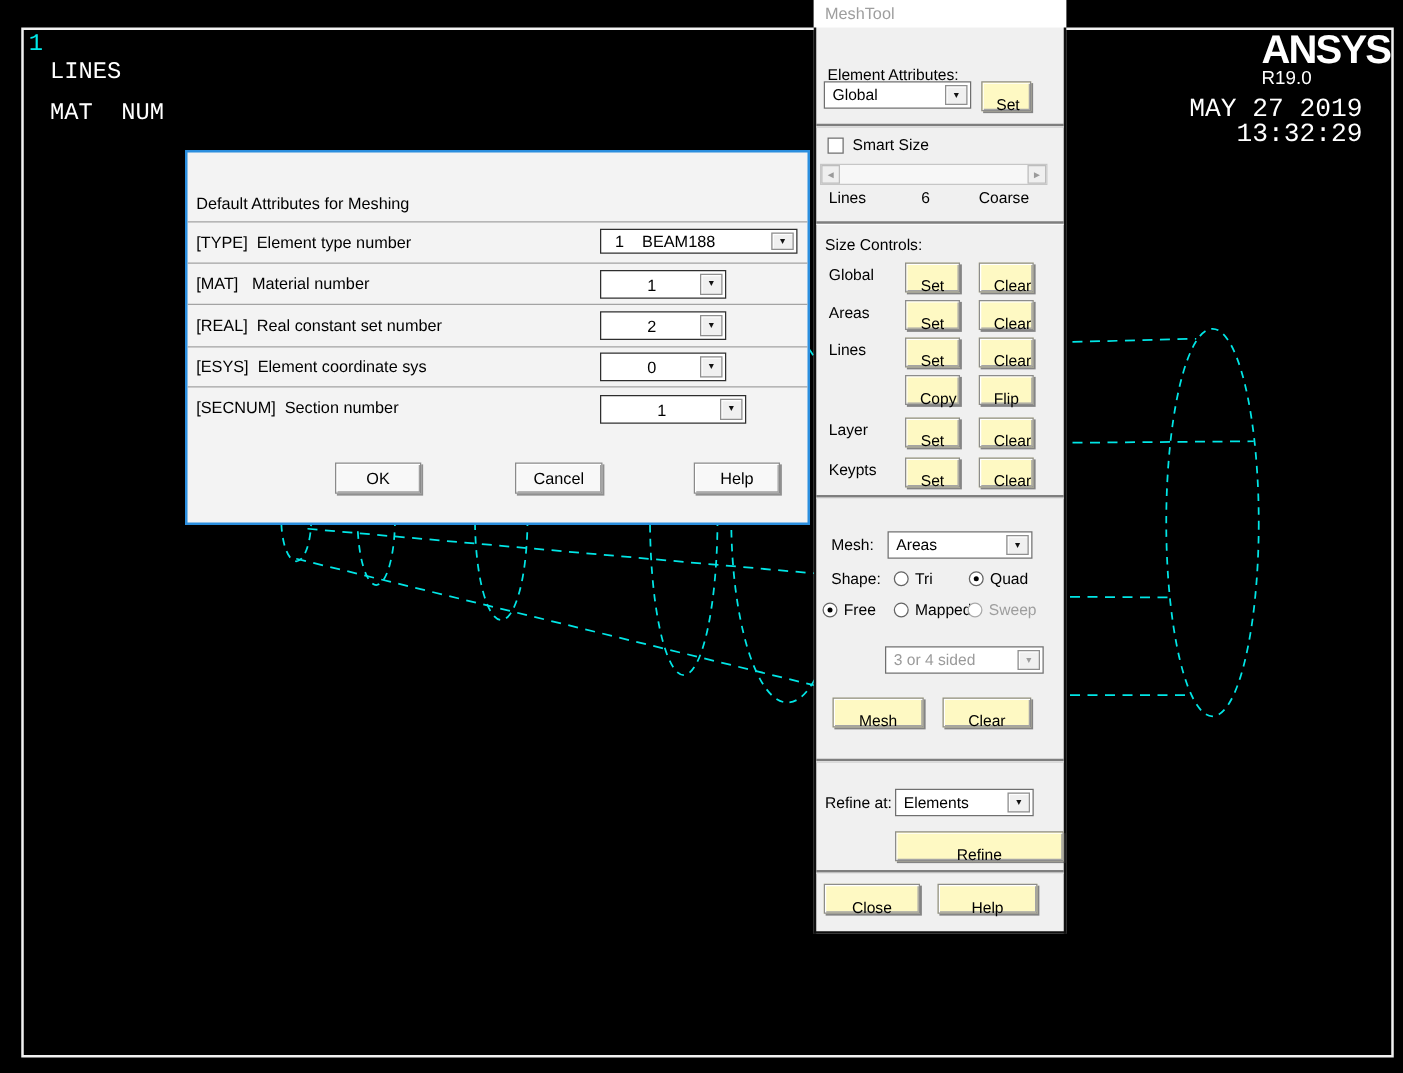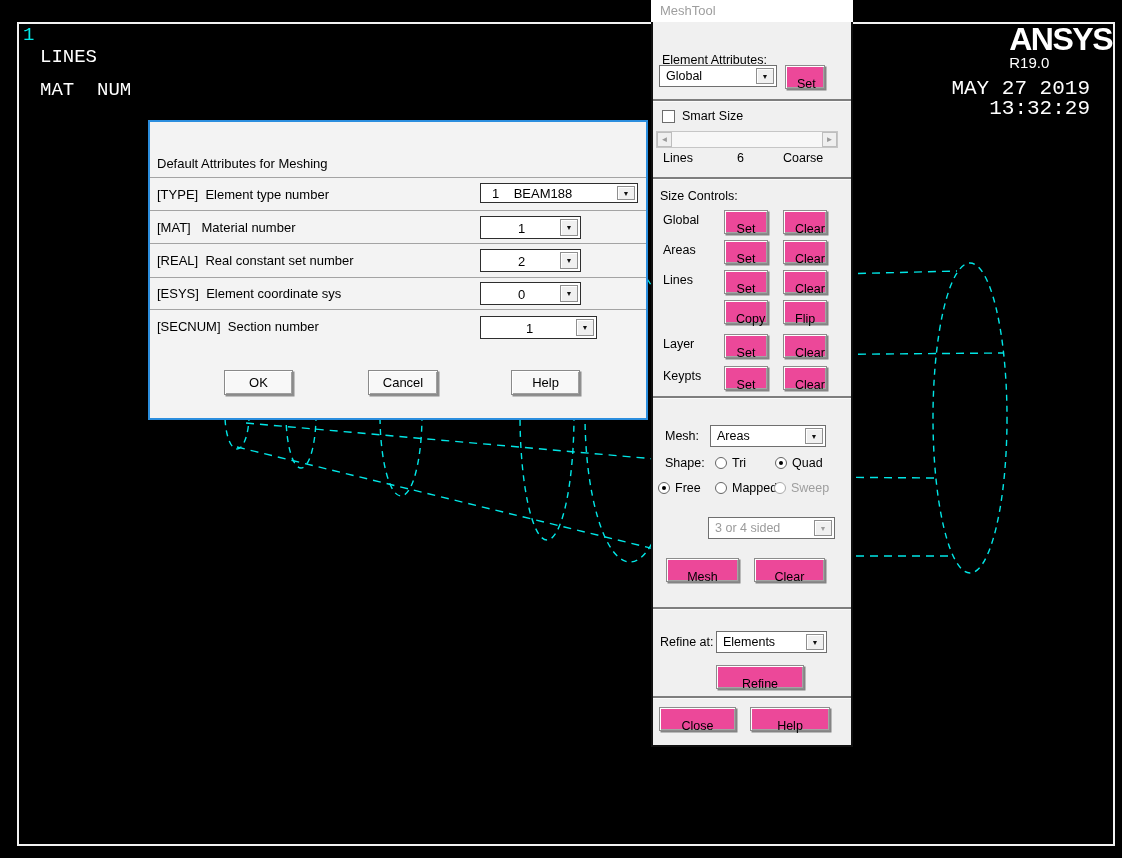--- a/index.html
+++ b/index.html
@@ -31,29 +31,29 @@
   .dlg-combo{position:absolute;background:#fff;border:1px solid #2e2e2e;box-sizing:border-box;}
   .dlg-combo .val{position:absolute;left:0;right:18px;top:50%;transform:translateY(-50%);
     text-align:center;white-space:pre;}
   .dlg-combo .val.left{text-align:left;padding-left:11px;}
   .cmb-arrow{position:absolute;right:2px;top:2px;bottom:2px;width:16px;background:#f0f0f0;
     border:1px solid #8f8f8f;box-shadow:inset 1px 1px 0 #fff;display:flex;align-items:center;
     justify-content:center;font-size:7px;color:#111;}
   .cmb-arrow.gray{color:#9d9d9d;}
   .dlg-btn{position:absolute;height:25px;background:#f8f8f8;border:1px solid #8a8a8a;
     box-shadow:inset 1px 1px 0 #fff,inset -1px -1px 0 #9f9f9f,1.5px 1.5px 0 rgba(60,60,60,.55);
-    font:13px "Liberation Sans",sans-serif;text-align:center;line-height:23px;padding:0;}
+    font:13px "Liberation Sans",sans-serif;text-align:center;line-height:23px;padding:0;margin-left:44px;}
   
   #mt{position:absolute;left:651px;top:0;width:202px;height:747px;z-index:11;background:#f0f0f0;
     border:2px solid #101010;border-top:none;box-sizing:border-box;font-size:12.5px;color:#000;}
   #mt-title{position:absolute;left:-2px;top:0;width:202px;height:22px;background:#fff;
     color:#9e9e9e;font-size:13px;line-height:22px;padding-left:9px;box-sizing:border-box;}
   .mt-lbl{position:absolute;white-space:nowrap;}
   .mt-div{position:absolute;left:0;right:0;height:2px;background:#7e7e7e;border-bottom:1px solid #fbfbfb;}
-  .win-btn{position:absolute;background:#ec4899;border:1px solid #8c8c8c;
+  .win-btn{position:absolute;background:#fef9c3;border:1px solid #8c8c8c;
     box-shadow:inset 1px 1px 0 #fff,inset -1px -1px 0 #a4a4a4,1.5px 1.5px 0 rgba(60,60,60,.6);
     font:12.5px "Liberation Sans",sans-serif;text-align:center;padding:11px;color:#000;}
   .mt-combo{position:absolute;background:#fff;border:1px solid #6f6f6f;box-sizing:border-box;}
   .mt-combo .val{position:absolute;left:6px;right:18px;top:50%;transform:translateY(-50%);white-space:nowrap;}
   .mt-combo.disabled .val{color:#9b9b9b;}
   .chk{position:absolute;width:13px;height:13px;background:#fff;border:1px solid #6d6d6d;box-sizing:border-box;}
   .radio{position:absolute;width:12px;height:12px;border-radius:50%;background:#fff;
     border:1px solid #646464;box-sizing:border-box;}
   .radio.on::after{content:"";position:absolute;left:3px;top:3px;width:4px;height:4px;border-radius:50%;background:#000;}
   .radio.disabled{border-color:#a9a9a9;}
@@ -227,19 +227,19 @@
   <button class="win-btn" style="left:13px;top:558px;width:73px;height:22px;">Mesh</button>
   <button class="win-btn" style="left:101px;top:558px;width:71px;height:22px;">Clear</button>
 
   <div class="mt-div" style="top:607px;"></div>
 
   <span class="mt-lbl" style="left:7px;top:635px;">Refine at:</span>
   <div class="mt-combo" style="left:63px;top:631px;width:111px;height:22px;">
     <span class="val">Elements</span>
     <span class="cmb-arrow">▼</span>
   </div>
-  <button class="win-btn" style="left:63px;top:665px;width:88px;height:21px;">Refine</button>
+  <button class="win-btn" style="left:63px;top:665px;width:135px;height:21px;">Refine</button>
 
   <div class="mt-div" style="top:696px;"></div>
 
   <button class="win-btn" style="left:6px;top:707px;width:77px;height:22px;">Close</button>
   <button class="win-btn" style="left:97px;top:707px;width:80px;height:22px;">Help</button>
 </div>
 
 </body></html>

